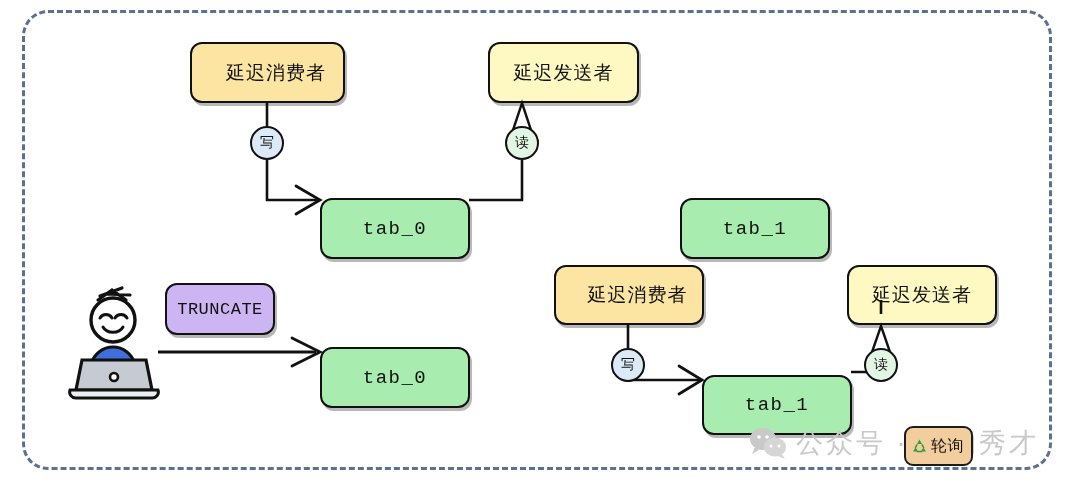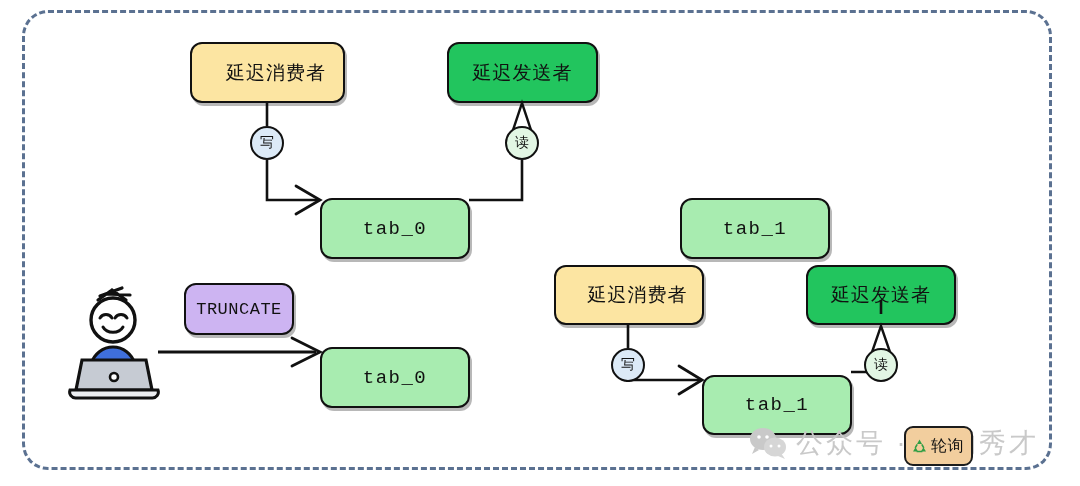--- a/index.html
+++ b/index.html
@@ -48,21 +48,21 @@
     color: #111111;
     letter-spacing: 1px;
   }
   .node-mono {
     font-family: "Liberation Mono", "DejaVu Sans Mono", monospace;
     font-size: 19px;
     color: #111111;
     letter-spacing: 1.5px;
   }
   .fill-yellow { background: #fce5a2; padding-left: 17px; }
-  .fill-pink   { background: #22c55e; }
+  .fill-pink   { background: #fef9c3; margin-left: 41px; }
   .fill-green  { background: #a8ecb0; margin-top: 28px; }
   .fill-purple { background: #cdb4f2; }
 
   
   .edge-circle {
     position: absolute;
     width: 34px;
     height: 34px;
     box-sizing: border-box;
     border: 2.2px solid #111111;
@@ -215,21 +215,21 @@
 
       <path d="M31,86 a23,24 0 0 1 44,0 Z" fill="#3f6fdc" stroke="#111111" stroke-width="3"></path>
 
       <path d="M22,82 L86,82 L92,112 L16,112 Z" fill="#c6cbd3" stroke="#111111" stroke-width="3.2"></path>
       <circle cx="54" cy="99" r="4" fill="#ffffff" stroke="#111111" stroke-width="2.6"></circle>
 
       <path d="M10,112 L98,112 a6,6 0 0 1 -6,8 L16,120 a6,6 0 0 1 -6,-8 Z" fill="#eceef1" stroke="#111111" stroke-width="3"></path>
     </svg>
   </div>
 
-  <div class="node fill-purple" style="left:184px; top:283px; width:110px; height:52px;">
+  <div class="node fill-purple" style="left:165px; top:283px; width:110px; height:52px;">
     <span style="font-family:'Liberation Mono','DejaVu Sans Mono',monospace; font-size:17px; color:#111111; letter-spacing:0.5px;">TRUNCATE</span>
   </div>
 
   <div class="node fill-green" style="left:320px; top:319px; width:150px; height:61px;">
     <span class="node-mono">tab_0</span>
   </div>
 
   <div class="node fill-yellow" style="left:554px; top:265px; width:150px; height:60px;">
     <span class="node-cn">延迟消费者</span>
   </div>

